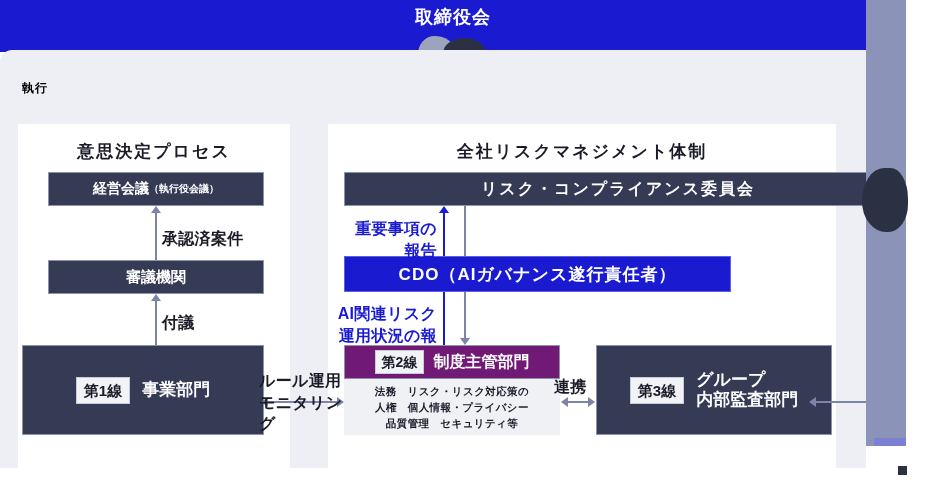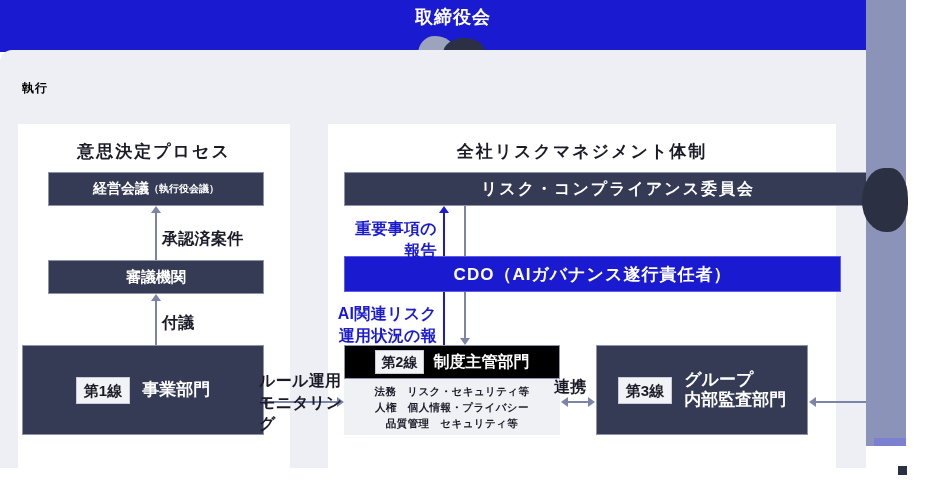--- a/index.html
+++ b/index.html
@@ -57,41 +57,41 @@
   .box.dark{background:#353b54;border:1px solid #8d93ab;}
   .box.vivid{background:#1a1ad1;border:1px solid #5f5fe0;}
 
   
   #box-keiei{left:48px;top:172px;width:216px;height:34px;font-size:14px;}
   #box-shingi{left:48px;top:260px;width:216px;height:34px;font-size:15px;}
   #box-line1 {left:22px;top:345px;width:242px;height:90px;}
 
   
   #box-riskcom{left:344px;top:172px;width:548px;height:34px;font-size:16px;letter-spacing:2px;}
-  #box-cdo    {left:344px;top:256px;width:497px;height:36px;font-size:17px;letter-spacing:1px;}
-  #box-line3  {left:596px;top:345px;width:212px;height:90px;}
+  #box-cdo    {left:344px;top:256px;width:387px;height:36px;font-size:17px;letter-spacing:1px;}
+  #box-line3  {left:596px;top:345px;width:236px;height:90px;}
 
   .small-paren{font-size:10px;font-weight:bold;}
 
   
   .line-tag{
     display:inline-block;background:#f2f3f7;color:#1b1b28;
     border:1px solid #c9ccd8;
     font-size:15px;font-weight:bold;line-height:1;
     padding:5px 7px;margin-right:12px;white-space:nowrap;
   }
   .line-row{display:flex;align-items:center;justify-content:center;}
   .line-name{font-size:17px;font-weight:bold;line-height:1.18;}
   .line-name.two{text-align:left;}
 
   
   #block-line2{position:absolute;left:344px;top:345px;width:216px;height:90px;}
   #block-line2 .hdr{
     position:absolute;left:0;top:0;width:100%;height:34px;
-    background:#000000;border:1px solid #8d93ab;box-sizing:border-box;
+    background:#701a75;border:1px solid #8d93ab;box-sizing:border-box;
     display:flex;align-items:center;justify-content:center;color:#fff;
   }
   #block-line2 .hdr .line-tag{font-size:14px;padding:4px 6px;margin-right:9px;}
   #block-line2 .hdr .line-name{font-size:16px;}
   #block-line2 .body{
     position:absolute;left:0;top:34px;width:100%;height:56px;
     background:#f0f1f5;box-sizing:border-box;
     display:flex;flex-direction:column;align-items:center;justify-content:center;
     color:#1b1b28;font-size:10.5px;font-weight:bold;line-height:1.55;letter-spacing:.4px;
   }
@@ -215,21 +215,21 @@
   <div class="vline" style="left:464px;top:206px;height:50px;"></div>
   <div class="vline" style="left:464px;top:292px;height:46px;"></div>
   <div class="arrow arr-down" style="left:460px;top:338px;"></div>
 
   <div id="block-line2">
     <div class="hdr">
       <span class="line-tag">第2線</span>
       <span class="line-name">制度主管部門</span>
     </div>
     <div class="body">
-      <div>法務　リスク・セキュリティ等</div>
+      <div>法務　リスク・リスク対応策の</div>
       <div>人権　個人情報・プライバシー</div>
       <div>品質管理　セキュリティ等</div>
     </div>
   </div>
 
   <div class="box dark" id="box-line3">
     <div class="line-row">
       <span class="line-tag">第3線</span>
       <span class="line-name two">
         <span>グループ</span><br>

